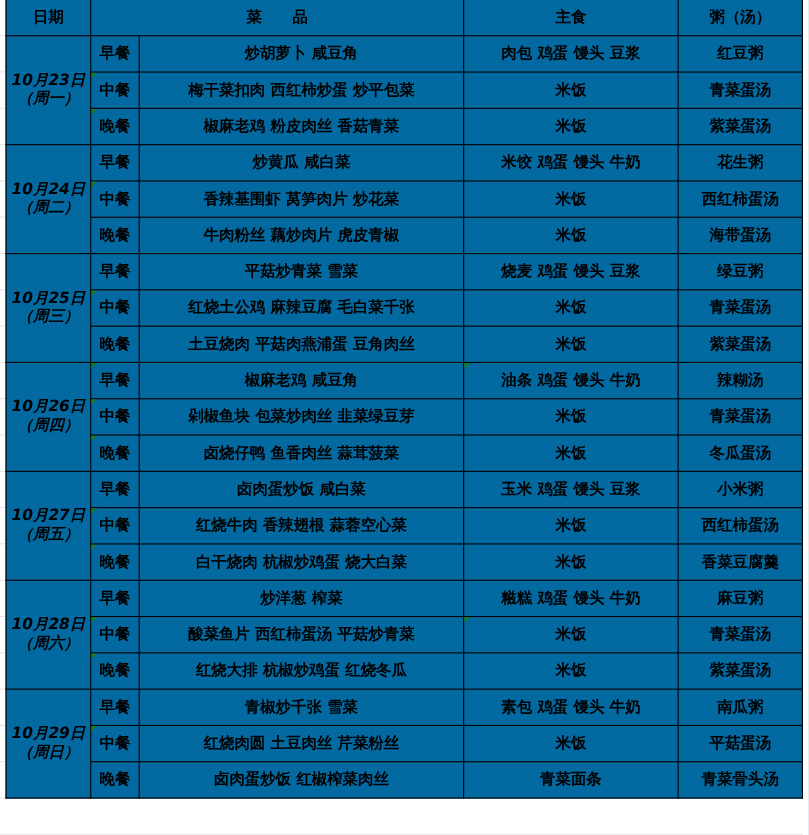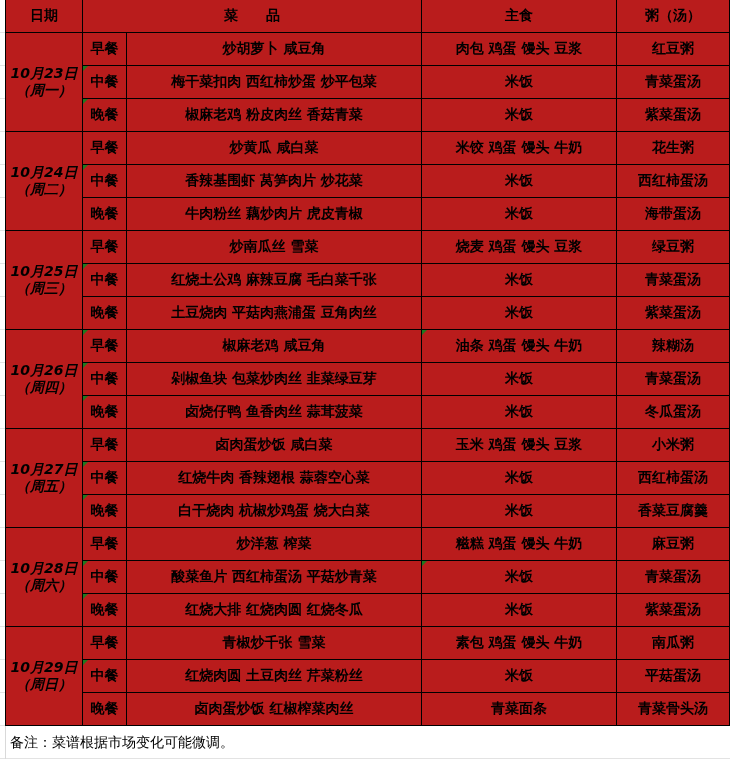--- a/index.html
+++ b/index.html
@@ -5,21 +5,21 @@
   html, body { margin:0; padding:0; background:#ffffff; }
   body { width:735px; height:759px; position:relative; overflow:hidden;
          font-family:"DejaVu Sans", "Liberation Sans", sans-serif; color:#000; }
   .sheet { position:absolute; left:0; top:0; width:735px; height:759px; }
   
   .gridbg { position:absolute; left:0; top:0; width:735px; height:759px;
             background-image:linear-gradient(to bottom, #e3e3e3 1px, transparent 1px);
             background-size:100% 33px; background-position:0 32px; pointer-events:none; }
   .rightgap { position:absolute; left:730px; top:0; width:5px; height:759px; background:#fff; }
   table.menu { position:absolute; left:5px; top:-1px; border-collapse:collapse; table-layout:fixed;
-               background:#b91c1c; }
+               background:#0369a1; }
   table.menu td, table.menu th { border:1px solid #000; padding:0; text-align:center; vertical-align:middle;
                font-size:14px; font-weight:bold; white-space:nowrap; overflow:hidden; position:relative; }
   table.menu th { height:32px; font-weight:bold; }
   table.menu td { height:32px; }
   td.date { font-size:14px; line-height:17px; font-family:"DejaVu Sans", sans-serif;font-style:italic; }
   td.meal { text-align:left; padding-left:4px;margin-top:37px; }
   .tri { position:absolute; left:0; top:0; width:0; height:0;
          border-top:5px solid #1f7a1f; border-right:5px solid transparent; }
   .note { position:absolute; left:5px; top:726px; width:724px; height:33px; line-height:33px;
           font-size:14px; font-weight:normal; padding-left:4px; box-sizing:border-box;
@@ -91,21 +91,21 @@
           <td><span>牛肉粉丝  藕炒肉片  虎皮青椒</span></td>
           <td><span>米饭</span></td>
           <td><span>海带蛋汤</span></td>
         </tr>
         <tr>
           <td rowspan="3" class="date">
             <div>10月25日</div>
             <div>（周三）</div>
           </td>
           <td class="meal"><span>早餐</span></td>
-          <td><span>炒南瓜丝  雪菜</span></td>
+          <td><span>平菇炒青菜  雪菜</span></td>
           <td><span>烧麦  鸡蛋  馒头  豆浆</span></td>
           <td><span>绿豆粥</span></td>
         </tr>
         <tr>
           <td class="meal"><span class="tri"></span><span>中餐</span></td>
           <td><span>红烧土公鸡  麻辣豆腐  毛白菜千张</span></td>
           <td><span>米饭</span></td>
           <td><span>青菜蛋汤</span></td>
         </tr>
         <tr>
@@ -169,21 +169,21 @@
           <td><span>麻豆粥</span></td>
         </tr>
         <tr>
           <td class="meal"><span class="tri"></span><span>中餐</span></td>
           <td><span>酸菜鱼片  西红柿蛋汤  平菇炒青菜</span></td>
           <td><span class="tri"></span><span>米饭</span></td>
           <td><span>青菜蛋汤</span></td>
         </tr>
         <tr>
           <td class="meal"><span class="tri"></span><span>晚餐</span></td>
-          <td><span>红烧大排  红烧肉圆  红烧冬瓜</span></td>
+          <td><span>红烧大排  杭椒炒鸡蛋  红烧冬瓜</span></td>
           <td><span>米饭</span></td>
           <td><span>紫菜蛋汤</span></td>
         </tr>
         <tr>
           <td rowspan="3" class="date">
             <div>10月29日</div>
             <div>（周日）</div>
           </td>
           <td class="meal"><span>早餐</span></td>
           <td><span>青椒炒千张  雪菜</span></td>
@@ -198,15 +198,14 @@
         </tr>
         <tr>
           <td class="meal"><span>晚餐</span></td>
           <td><span>卤肉蛋炒饭  红椒榨菜肉丝</span></td>
           <td><span>青菜面条</span></td>
           <td><span>青菜骨头汤</span></td>
         </tr>
       </tbody>
   </table>
 
-  <div class="note">备注：菜谱根据市场变化可能微调。</div>
   <div class="rightgap"></div>
 </div>
 
 </body></html>

